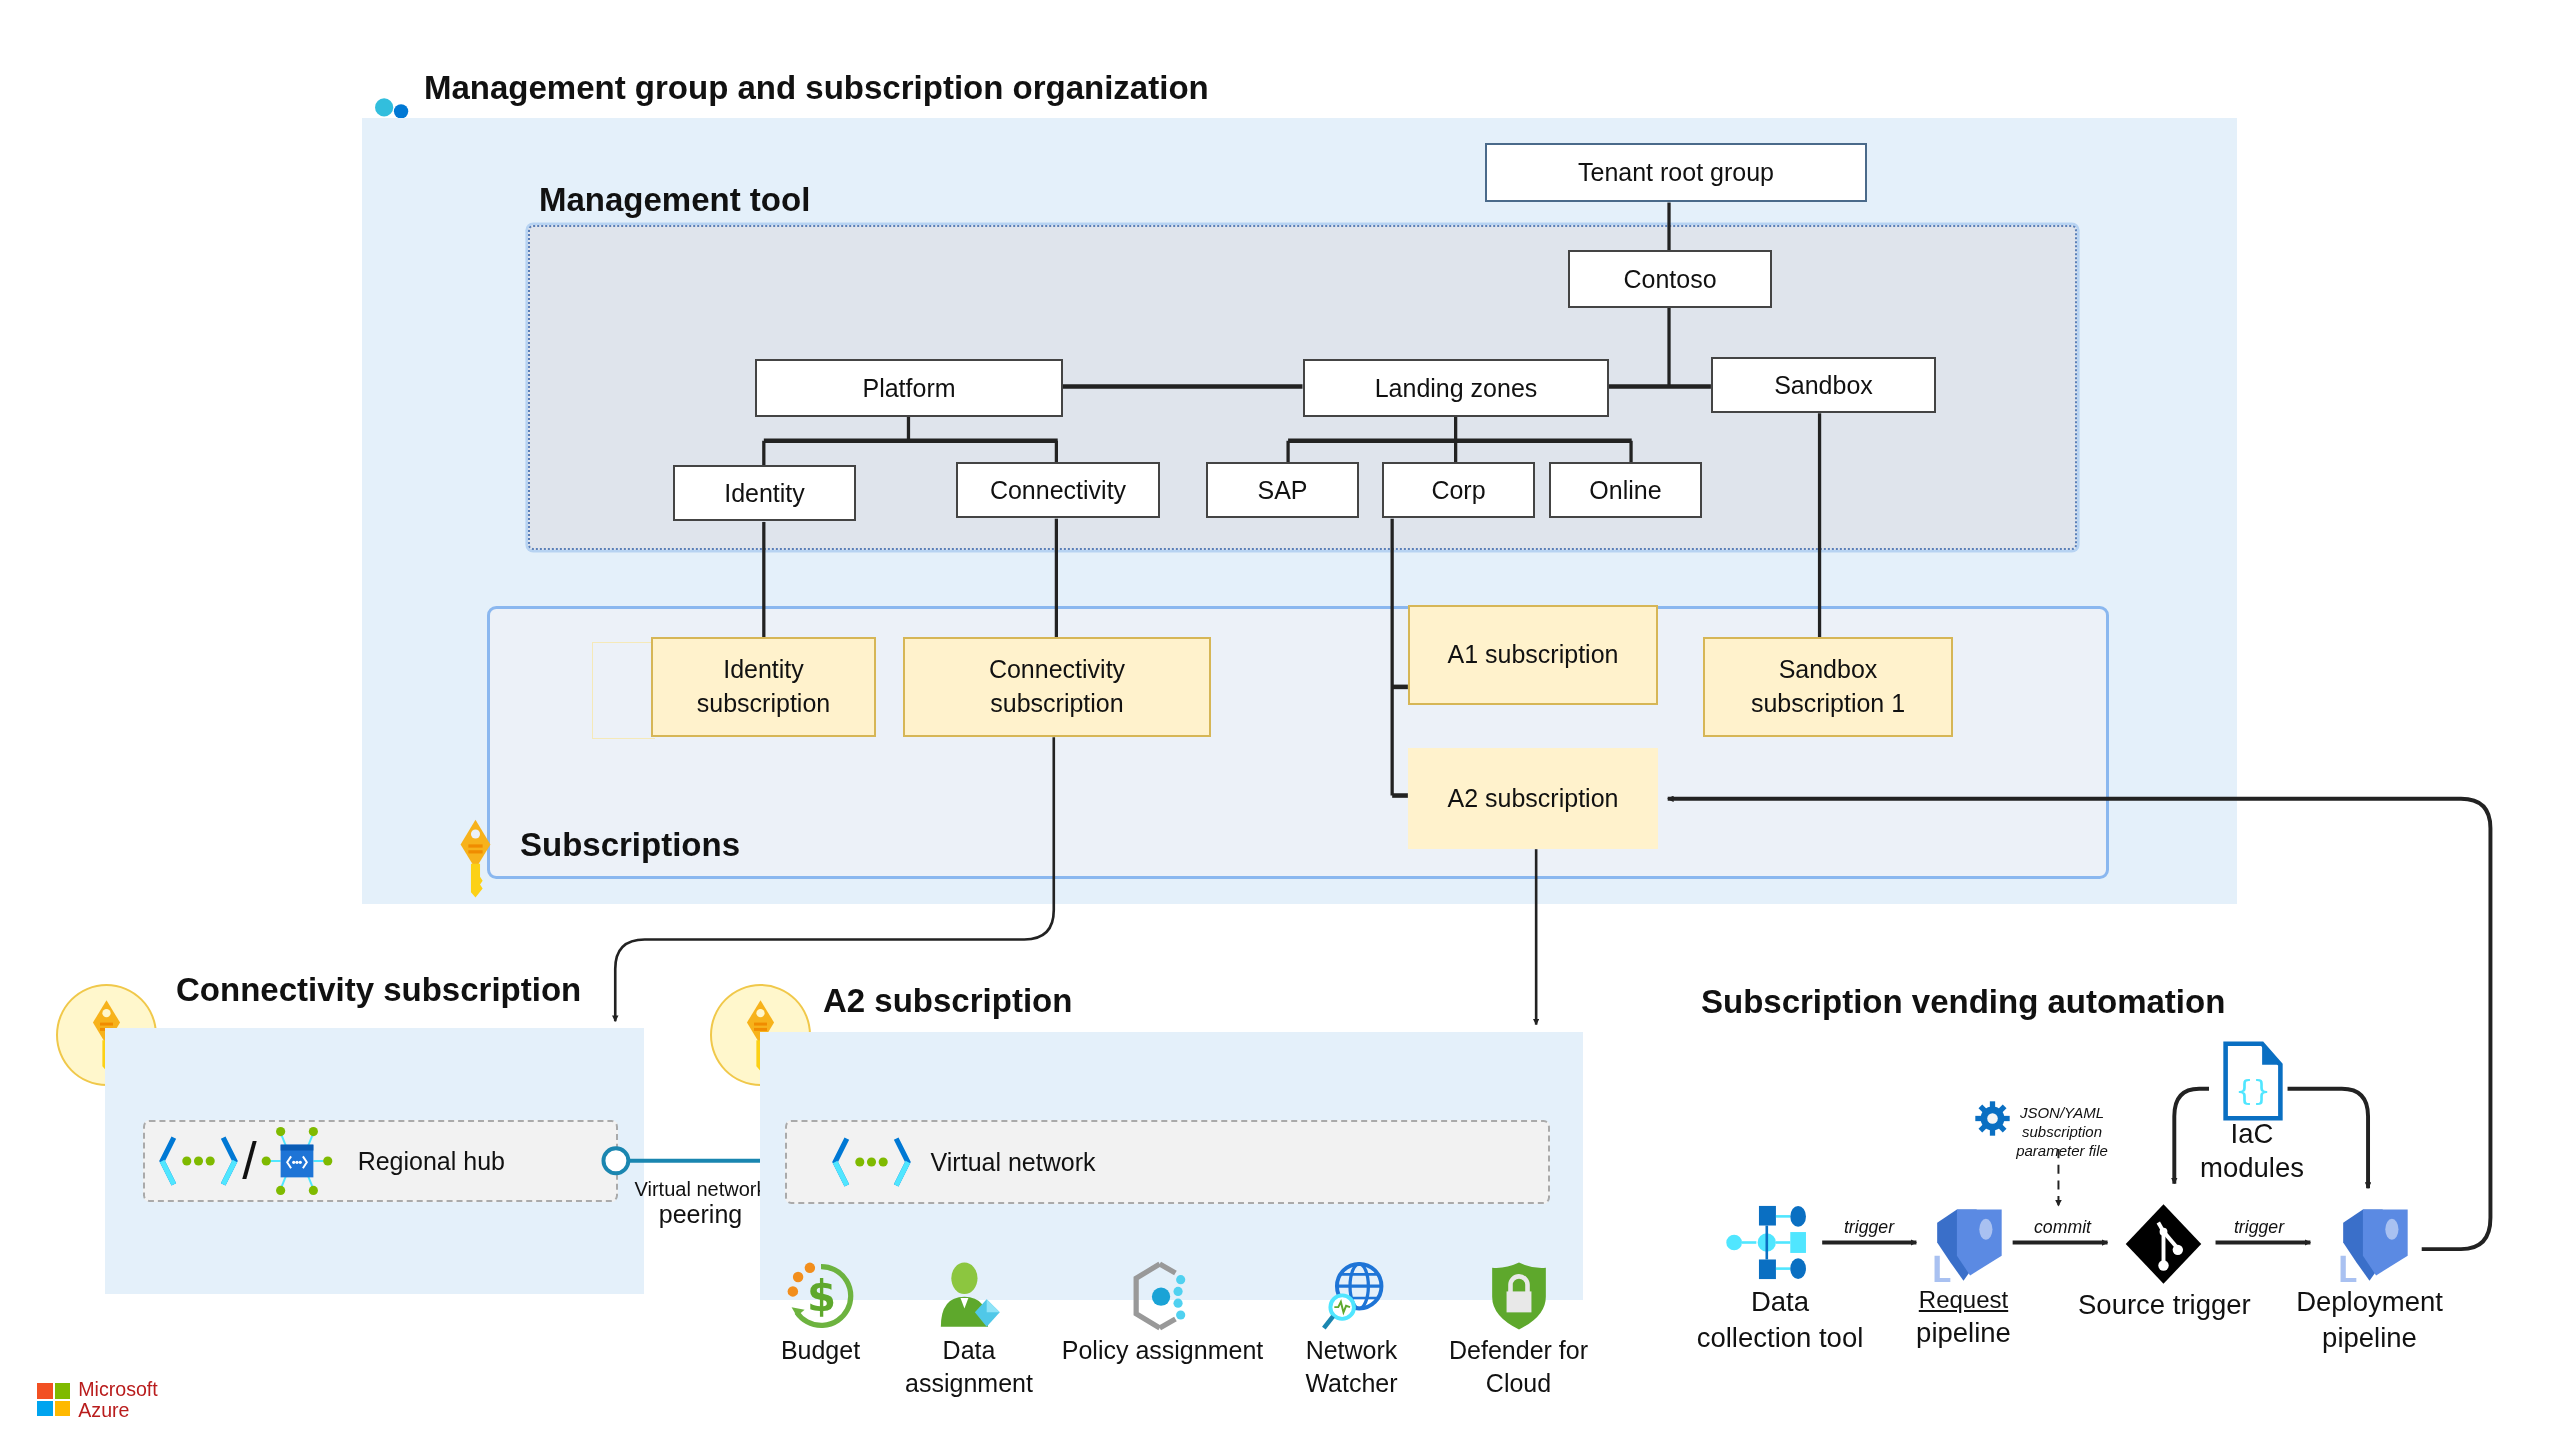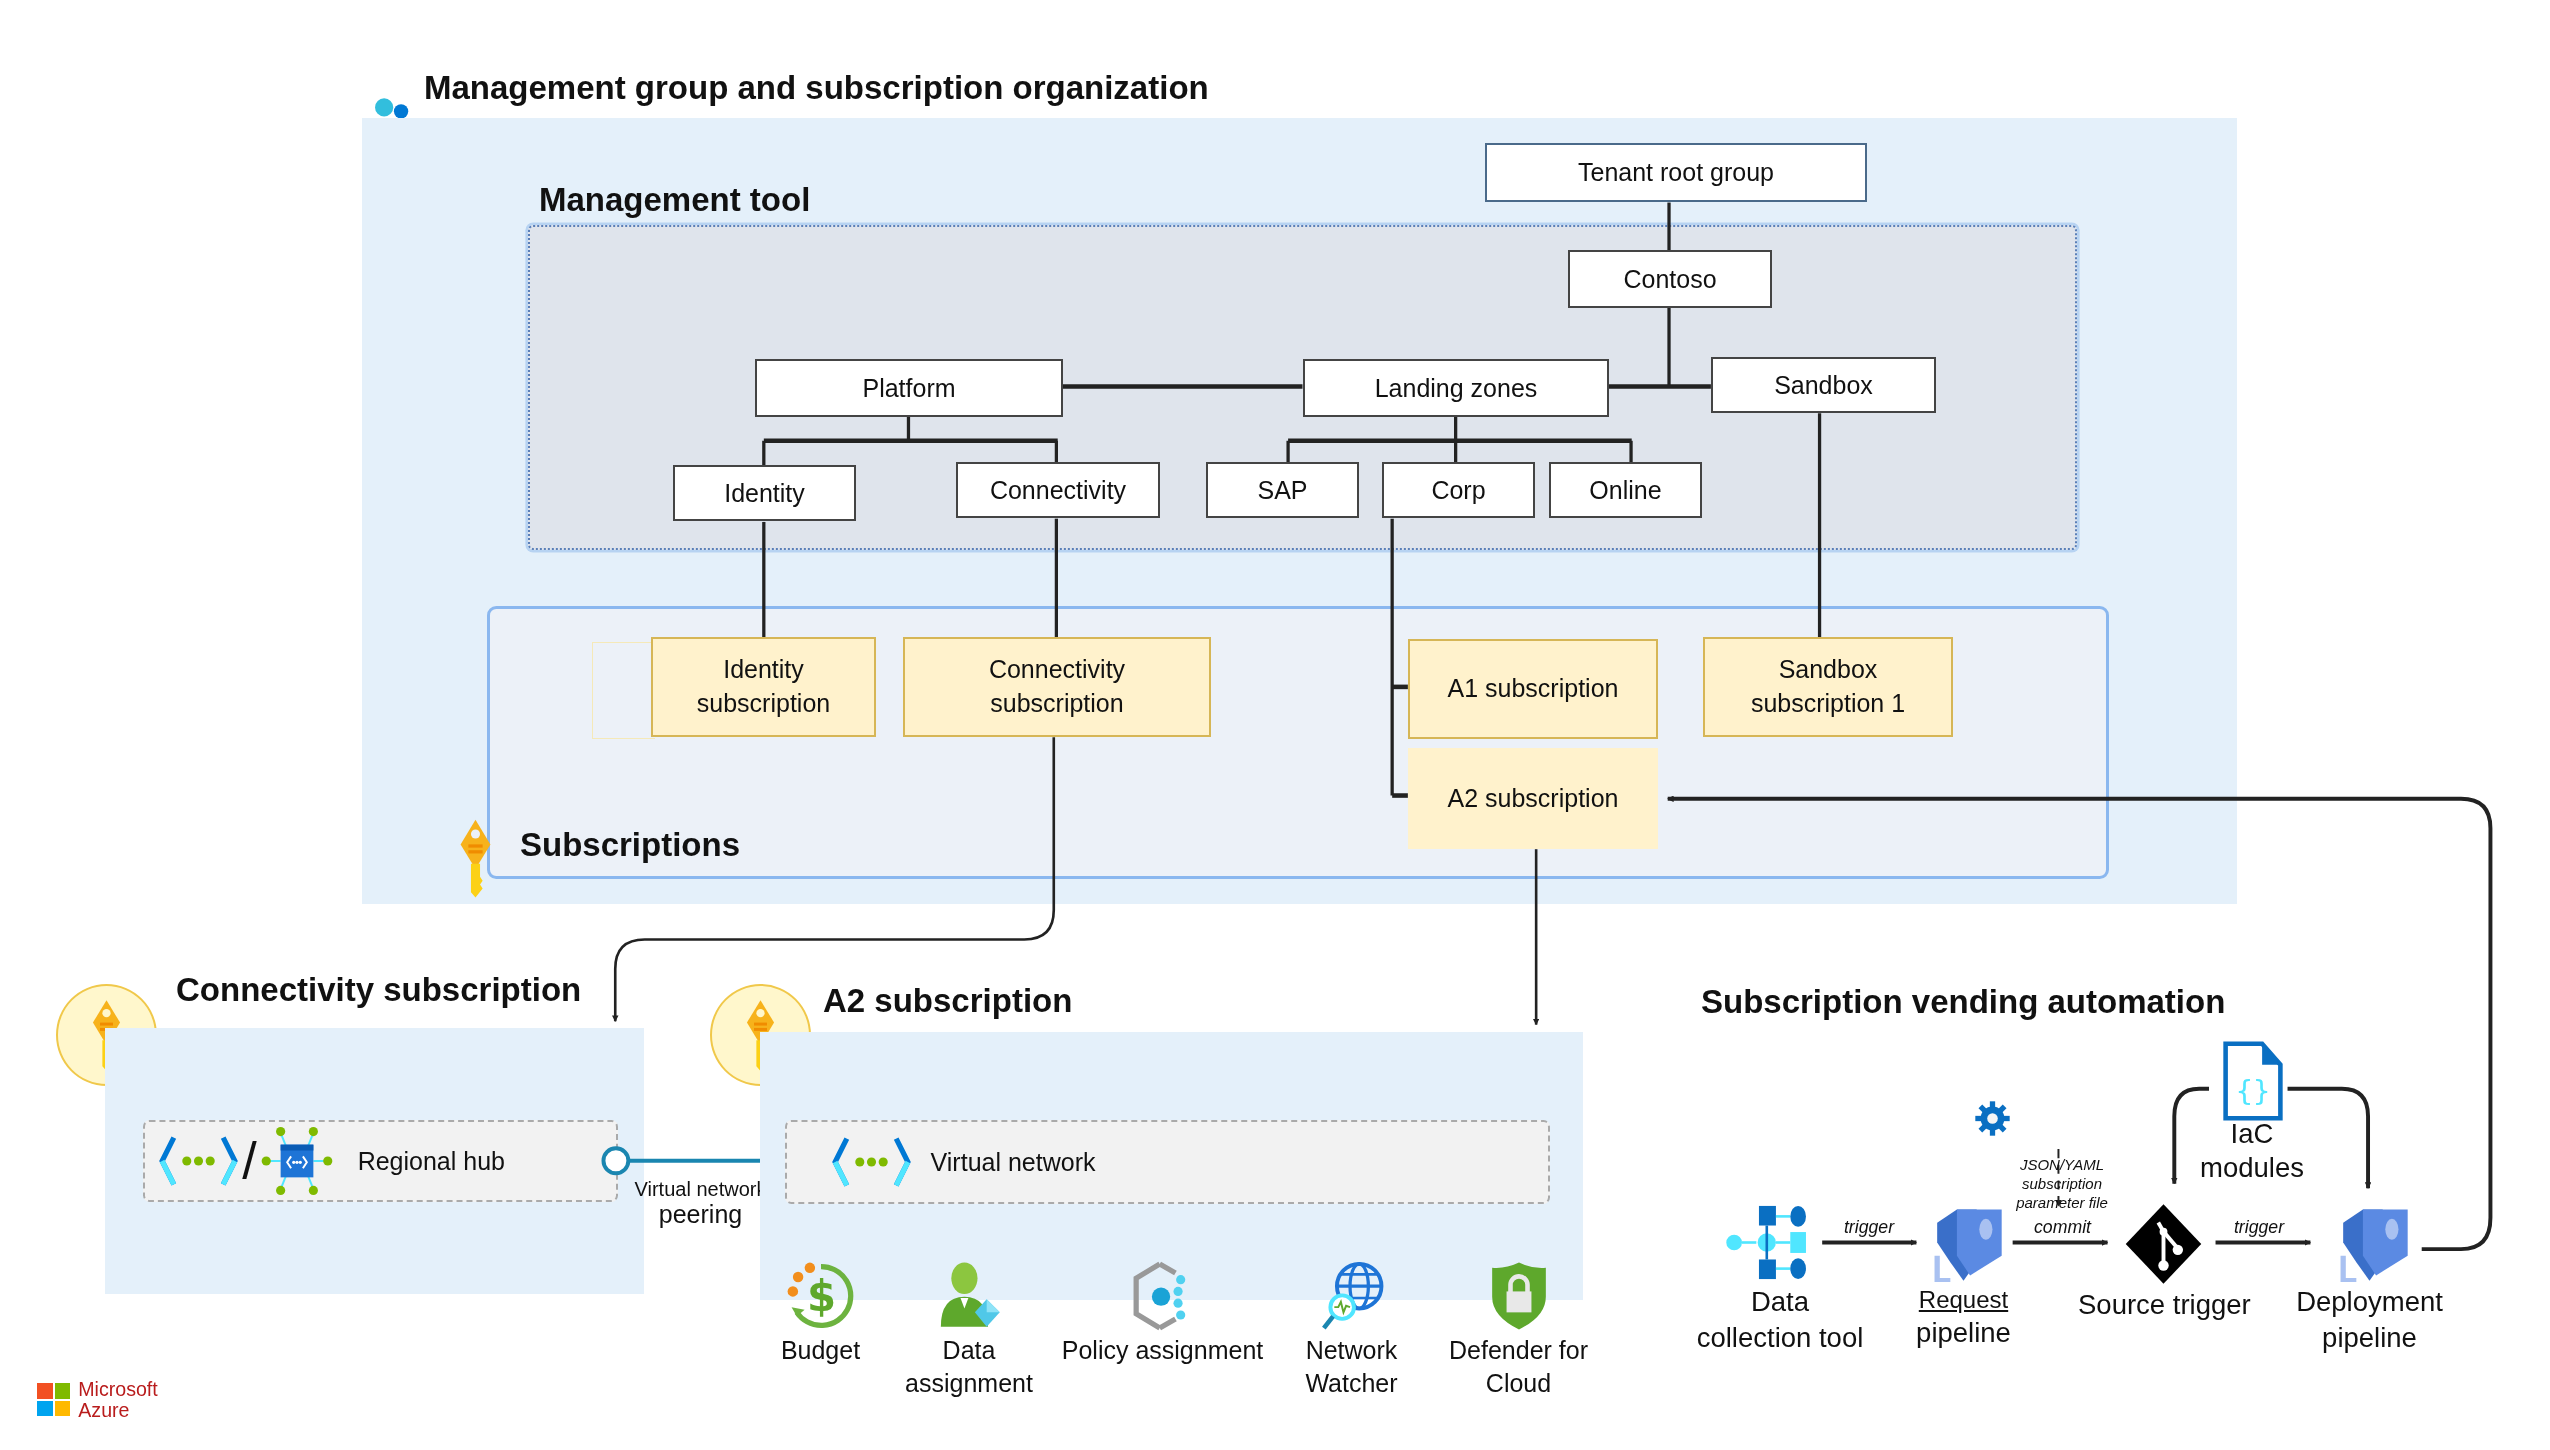--- a/index.html
+++ b/index.html
@@ -113,21 +113,21 @@
       <div>Identity</div>
       <div>subscription</div>
     </div>
 </div>
 <div class="abs sub" style="left:903px;top:637px;width:308px;height:100px;">
   <div>
       <div>Connectivity</div>
       <div>subscription</div>
     </div>
 </div>
-<div class="abs sub" style="left:1408px;top:639px;width:250px;height:100px;">A1 subscription</div>
+<div class="abs sub" style="left:1408px;top:605px;width:250px;height:100px;">A1 subscription</div>
 <div class="abs sub" style="left:1703px;top:637px;width:250px;height:100px;">
   <div>
       <div>Sandbox</div>
       <div>subscription 1</div>
     </div>
 </div>
 <div class="abs sub noborder" style="left:1408px;top:748px;width:250px;height:101px;">A2 subscription</div>
 
 <div class="abs" style="left:458px;top:818px;width:35px;height:80px;">
   <svg width="35" height="80" viewBox="0 0 54 122">
@@ -285,21 +285,21 @@
     <g fill="#0a6fc2">
         <circle cx="28" cy="28" r="18"></circle>
     <rect x="24" y="2" width="8" height="52"></rect>
         <rect x="2" y="24" width="52" height="8"></rect>
     <rect x="24" y="2" width="8" height="52" transform="rotate(45 28 28)"></rect>
         <rect x="24" y="2" width="8" height="52" transform="rotate(-45 28 28)"></rect>
       </g>
     <circle cx="28" cy="28" r="8" fill="#f5f5f5"></circle>
   </svg>
 </div>
-<div class="abs label italic" style="left:2013px;top:1156px;width:98px;font-size:15px;line-height:1.25;">
+<div class="abs label italic" style="left:2013px;top:1104px;width:98px;font-size:15px;line-height:1.25;">
   <div>JSON/YAML</div>
   <div>subscription</div>
   <div>parameter file</div>
 </div>
 
 <div class="abs" style="left:2213px;top:1041px;width:79px;text-align:center;">
   <svg width="60" height="80" viewBox="0 0 92 122">
     <path d="M4 4 L60 4 L88 36 L88 118 L4 118 Z" fill="#fff" stroke="#0a6fc2" stroke-width="7"></path>
     <path d="M60 4 L60 36 L88 36" fill="#0a6fc2"></path>
     <text x="46" y="92" font-size="44" fill="#50e6ff" text-anchor="middle" font-family="DejaVu Sans Mono, monospace">{}</text>

